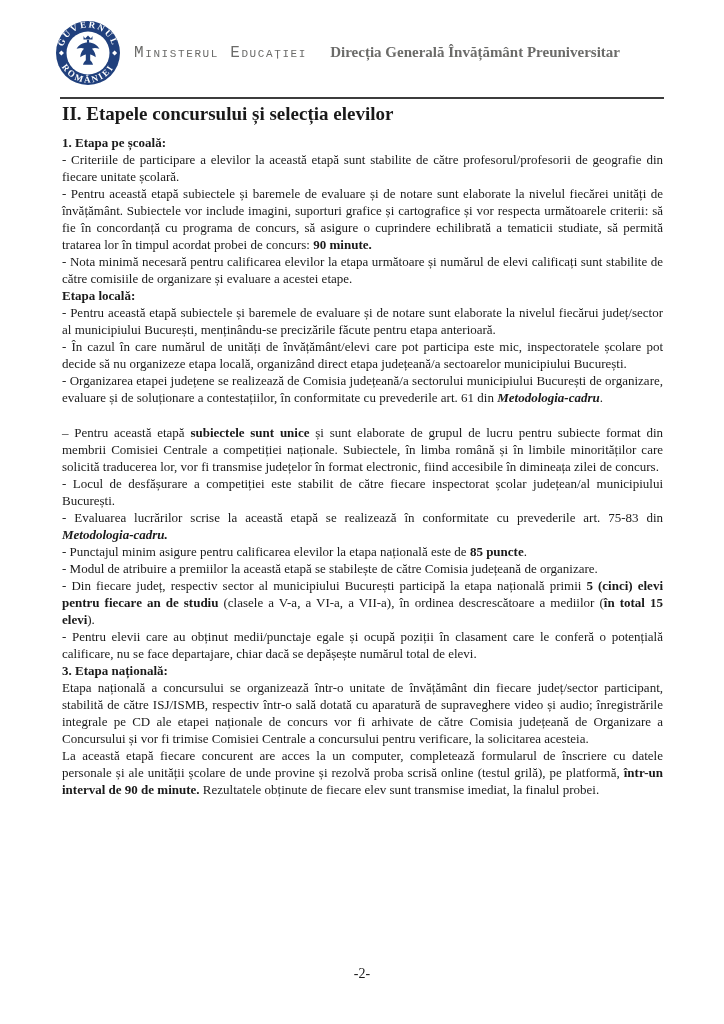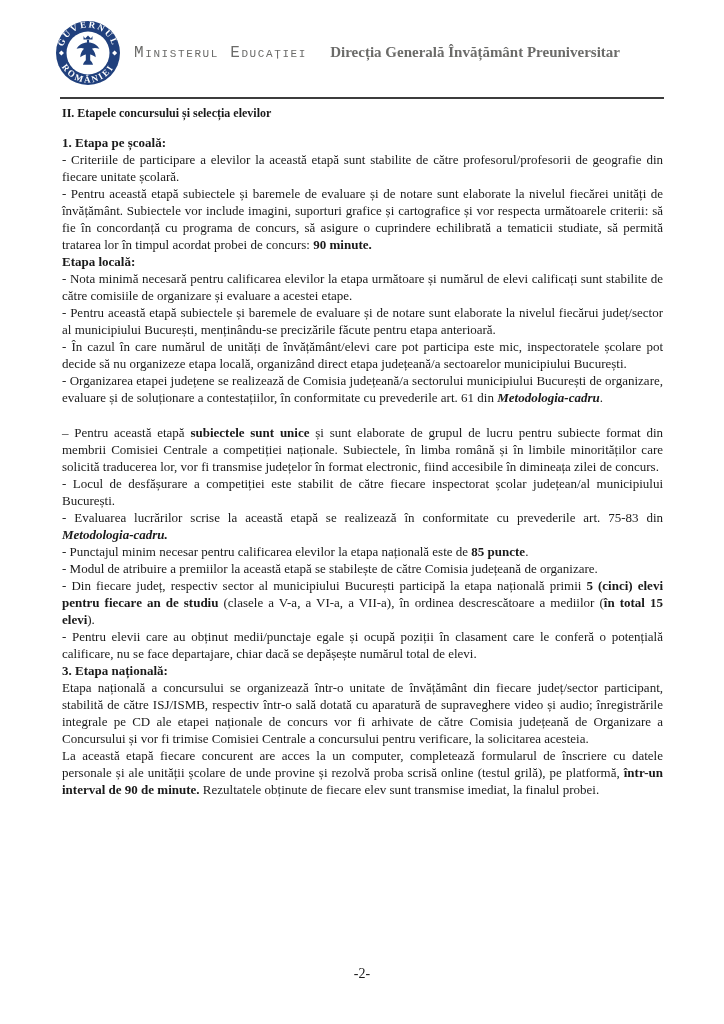--- a/index.html
+++ b/index.html
@@ -48,21 +48,21 @@
     border-top: 2px solid #3c3c3c;
     margin: 0;
   }
   
   .doc {
     position: absolute;
     top: 104px; left: 62px;
     width: 601px;
   }
   .section-title {
-    font-size: 12px;
+    font-size: 19px;
     font-weight: bold;
     margin: 0 0 11px 0;
     line-height: 19px;
   }
   .para {
     font-size: 13px;
     line-height: 17px;
     text-align: justify;
     margin: 0;
   }
@@ -111,29 +111,29 @@
   </header>
 
   <hr class="rule">
 
   <main class="doc">
     <h1 class="section-title">II. Etapele concursului și selecția elevilor</h1>
     <div class="body">
         <div class="para"><span style="font-weight: bold;">1. Etapa pe școală:</span></div>
         <div class="para"><span>- Criteriile de participare a elevilor la această etapă sunt stabilite de către profesorul/profesorii de geografie din fiecare unitate școlară.</span></div>
         <div class="para"><span>- Pentru această etapă subiectele și baremele de evaluare și de notare sunt elaborate la nivelul fiecărei unități de învățământ. Subiectele vor include imagini, suporturi grafice și cartografice și vor respecta următoarele criterii: să fie în concordanță cu programa de concurs, să asigure o cuprindere echilibrată a tematicii studiate, să permită tratarea lor în timpul acordat probei de concurs: </span><span style="font-weight: bold;">90 minute.</span></div>
+        <div class="para"><span>- Nota minimă necesară pentru calificarea elevilor la etapa următoare și numărul de elevi calificați sunt stabilite de către comisiile de organizare și evaluare a acestei etape.</span></div>
         <div class="para"><span style="font-weight: bold;">Etapa locală:</span></div>
-        <div class="para"><span>- Nota minimă necesară pentru calificarea elevilor la etapa următoare și numărul de elevi calificați sunt stabilite de către comisiile de organizare și evaluare a acestei etape.</span></div>
         <div class="para"><span>- Pentru această etapă subiectele și baremele de evaluare și de notare sunt elaborate la nivelul fiecărui județ/sector al municipiului București, menținându-se precizările făcute pentru etapa anterioară.</span></div>
         <div class="para"><span>- În cazul în care numărul de unități de învățământ/elevi care pot participa este mic, inspectoratele școlare pot decide să nu organizeze etapa locală, organizând direct etapa județeană/a sectoarelor municipiului București.</span></div>
         <div class="para"><span>- Organizarea etapei județene se realizează de Comisia județeană/a sectorului municipiului București de organizare, evaluare și de soluționare a contestațiilor, în conformitate cu prevederile art. 61 din </span><span style="font-weight: bold; font-style: italic;">Metodologia-cadru</span><span>.</span></div>
         <div class="para space-before"><span>– Pentru această etapă </span><span style="font-weight: bold;">subiectele sunt unice</span><span> și sunt elaborate de grupul de lucru pentru subiecte format din membrii Comisiei Centrale a competiției naționale. Subiectele, în limba română și în limbile minorităților care solicită traducerea lor, vor fi transmise județelor în format electronic, fiind accesibile în dimineața zilei de concurs.</span></div>
         <div class="para"><span>- Locul de desfășurare a competiției este stabilit de către fiecare inspectorat școlar județean/al municipiului București.</span></div>
         <div class="para"><span>- Evaluarea lucrărilor scrise la această etapă se realizează în conformitate cu prevederile art. 75-83 din </span><span style="font-weight: bold; font-style: italic;">Metodologia-cadru.</span></div>
-        <div class="para"><span>- Punctajul minim necesar pentru calificarea elevilor la etapa națională este de </span><span style="font-weight: bold;">85 puncte</span><span>.</span></div>
+        <div class="para"><span>- Punctajul minim asigure pentru calificarea elevilor la etapa națională este de </span><span style="font-weight: bold;">85 puncte</span><span>.</span></div>
         <div class="para"><span>- Modul de atribuire a premiilor la această etapă se stabilește de către Comisia județeană de organizare.</span></div>
         <div class="para"><span>- Din fiecare județ, respectiv sector al municipiului București participă la etapa națională primii </span><span style="font-weight: bold;">5 (cinci) elevi pentru fiecare an de studiu</span><span> (clasele a V-a, a VI-a, a VII-a), în ordinea descrescătoare a mediilor (</span><span style="font-weight: bold;">în total 15 elevi</span><span>).</span></div>
         <div class="para"><span>- Pentru elevii care au obținut medii/punctaje egale și ocupă poziții în clasament care le conferă o potențială calificare, nu se face departajare, chiar dacă se depășește numărul total de elevi.</span></div>
         <div class="para"><span style="font-weight: bold;">3. Etapa națională:</span></div>
         <div class="para"><span>Etapa națională a concursului se organizează într-o unitate de învățământ din fiecare județ/sector participant, stabilită de către ISJ/ISMB, respectiv într-o sală dotată cu aparatură de supraveghere video și audio; înregistrările integrale pe CD ale etapei naționale de concurs vor fi arhivate de către Comisia județeană de Organizare a Concursului și vor fi trimise Comisiei Centrale a concursului pentru verificare, la solicitarea acesteia.</span></div>
         <div class="para"><span>La această etapă fiecare concurent are acces la un computer, completează formularul de înscriere cu datele personale și ale unității școlare de unde provine și rezolvă proba scrisă online (testul grilă), pe platformă, </span><span style="font-weight: bold;">într-un interval de 90 de minute.</span><span> Rezultatele obținute de fiecare elev sunt transmise imediat, la finalul probei.</span></div>
       </div>
   </main>
 
   <footer class="footer">

